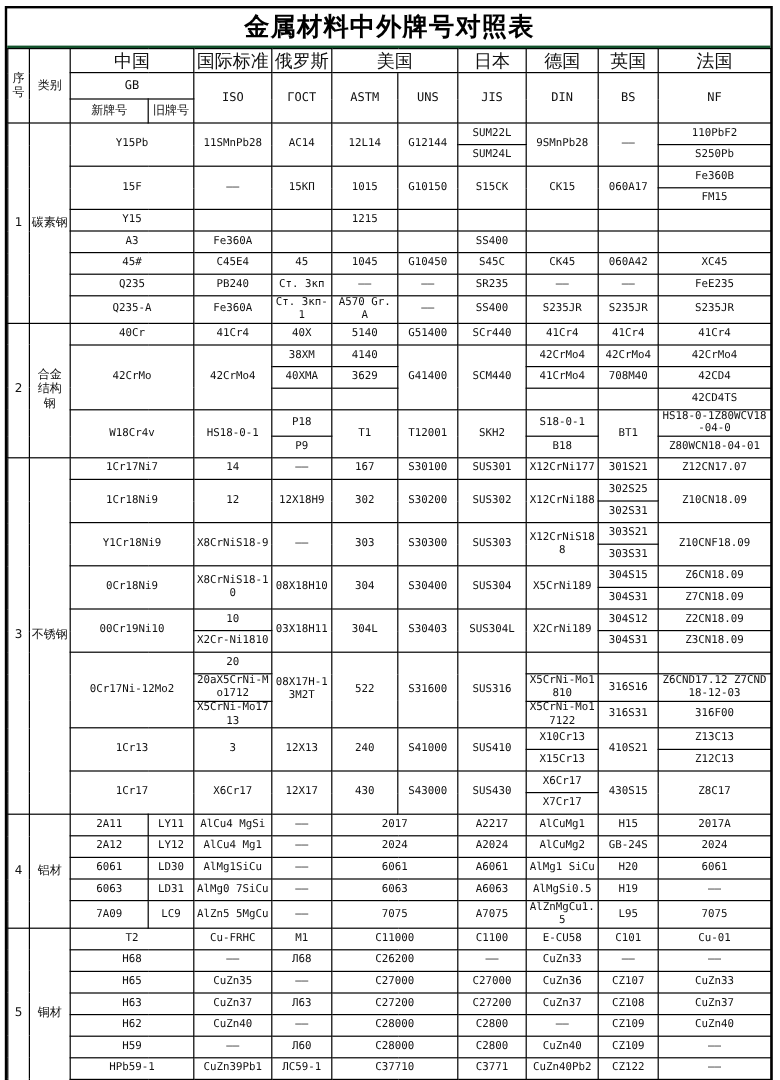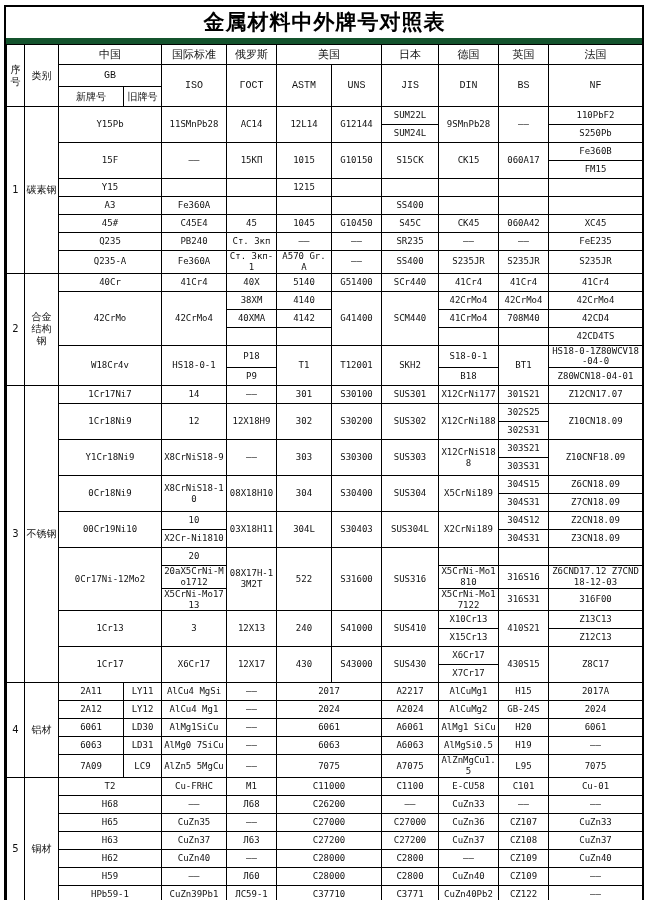--- a/index.html
+++ b/index.html
@@ -1,31 +1,31 @@
 <!DOCTYPE html>
 <html><head>
 <meta charset="utf-8">
 <style>
   html,body { margin:0; padding:0; background:#ffffff; }
   body { width:650px; height:900px; position:relative;
          font-family:"DejaVu Sans","Liberation Sans",sans-serif; }
   .sheet { position:absolute; left:4px; top:5px; width:640px;
            border:2px solid #000; background:#fff; box-sizing:border-box; }
-  .title { border-bottom:6px solid #14532d; text-align:center;
+  .title { border-bottom:2px solid #14532d; text-align:center;
            font-weight:bold; font-size:21px; padding:1px 0 2px 1px;
            font-family:"DejaVu Sans","Liberation Sans",sans-serif; letter-spacing:1px; }
   table { border-collapse:collapse; width:100%; table-layout:fixed; }
   th, td { border:1px solid #000; text-align:center; vertical-align:middle;
            padding:0 1px; overflow:hidden; word-wrap:break-word; word-break:break-all;
            font-family:"DejaVu Sans Mono","Liberation Mono",monospace;
            font-size:9px; line-height:1.2; font-weight:normal; color:#111; }
   thead th.cn  { font-family:"DejaVu Sans","Liberation Sans",sans-serif;
-                 font-size:11px; letter-spacing:0; }
+                 font-size:15px; letter-spacing:0; }
   thead th.sm  { font-family:"DejaVu Sans","Liberation Sans",sans-serif; font-size:10px; }
-  thead th.code { font-size:10px;font-family:Liberation Mono, monospace; }
+  thead th.code { font-size:10px; }
   thead tr.r1 { height:20px; }
   thead tr.r2 { height:22px; }
   thead tr.r3 { height:20px; }
   tbody tr { height:18px; }
   td.num { font-family:"DejaVu Sans","Liberation Sans",sans-serif; font-size:10px; }
   td.cat { font-family:Liberation Serif, serif; font-size:10px;
            white-space:pre-line; word-break:keep-all; padding:0; }
 </style>
 </head>
 <body>
@@ -184,21 +184,21 @@
           <td>38XM</td>
           <td>4140</td>
           <td rowspan="3">G41400</td>
           <td rowspan="3">SCM440</td>
           <td>42CrMo4</td>
           <td>42CrMo4</td>
           <td>42CrMo4</td>
         </tr>
         <tr>
           <td>40XMA</td>
-          <td>4142</td>
+          <td>3629</td>
           <td>41CrMo4</td>
           <td>708M40</td>
           <td>42CD4</td>
         </tr>
         <tr>
           <td></td>
           <td></td>
           <td></td>
           <td></td>
           <td>42CD4TS</td>
@@ -218,21 +218,21 @@
           <td>P9</td>
           <td>B18</td>
           <td>Z80WCN18-04-01</td>
         </tr>
         <tr>
           <td rowspan="16" class="num">3</td>
           <td rowspan="16" class="cat">不锈钢</td>
           <td colspan="2">1Cr17Ni7</td>
           <td>14</td>
           <td>——</td>
-          <td>301</td>
+          <td>167</td>
           <td>S30100</td>
           <td>SUS301</td>
           <td>X12CrNi177</td>
           <td>301S21</td>
           <td>Z12CN17.07</td>
         </tr>
         <tr>
           <td rowspan="2" colspan="2">1Cr18Ni9</td>
           <td rowspan="2">12</td>
           <td rowspan="2">12X18H9</td>

